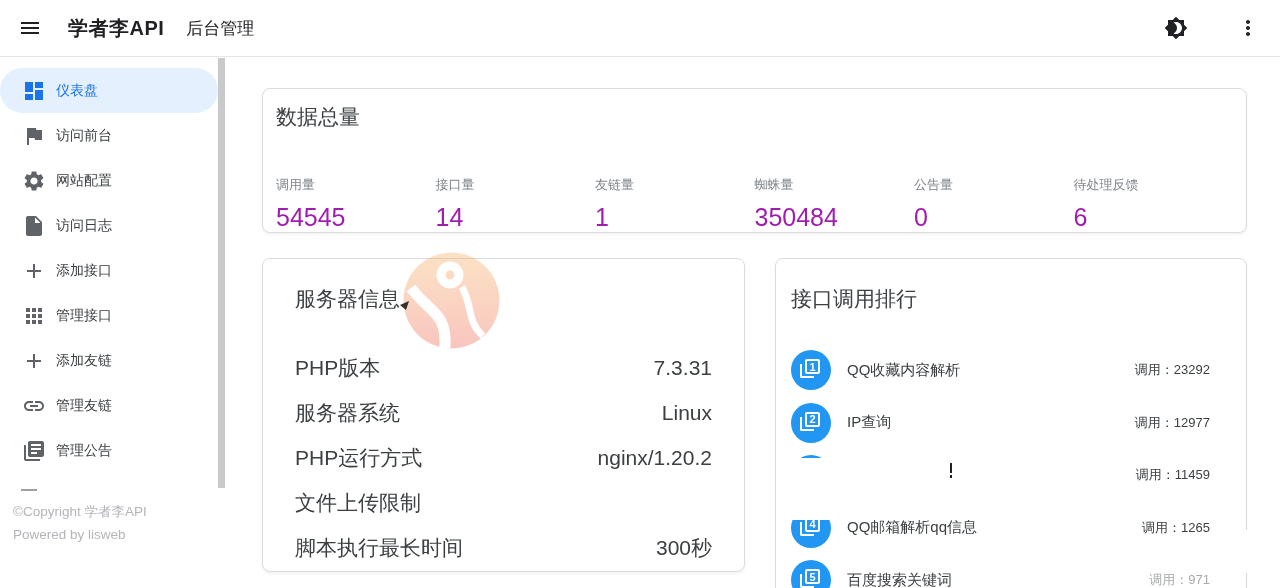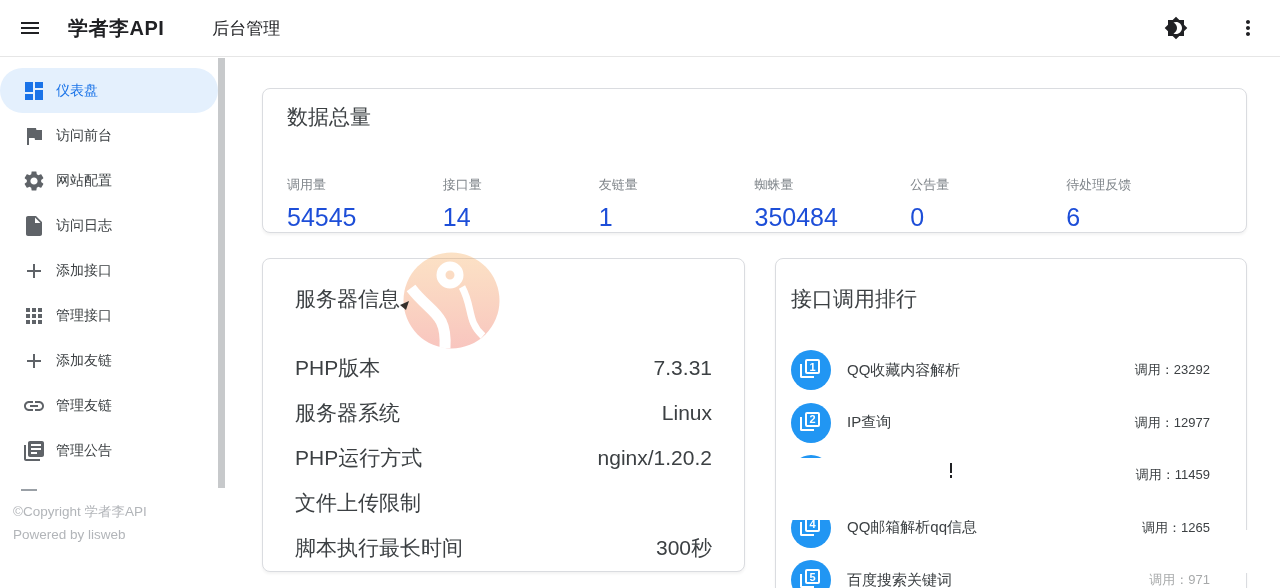--- a/index.html
+++ b/index.html
@@ -4,21 +4,21 @@
 <style>
   * { box-sizing: border-box; margin: 0; padding: 0; }
   html,body { width:1280px; height:588px; overflow:hidden; }
   body { font-family:"Liberation Sans", sans-serif; background:#fff; color:#202124; position:relative; }
 
   
   .topbar { position:absolute; left:0; top:0; width:1280px; height:57px; background:#fff;
             border-bottom:1px solid #e6e6e6; display:flex; align-items:center; z-index:10; }
   .hamburger { width:24px; height:24px; margin-left:18px; color:#202124; cursor:pointer; }
   .app-title { font-size:20px; font-weight:bold; color:#202124; margin-left:26px; letter-spacing:.5px; }
-  .nav-link  { font-size:17px; color:#202124; margin-left:48px; }
+  .nav-link  { font-size:17px; color:#202124; margin-left:22px; }
   .topbar-spacer { flex:1; }
   .tb-icon { width:24px; height:24px; color:#202124; cursor:pointer; }
   .tb-icon.brightness { margin-right:48px; }
   .tb-icon.more { margin-right:20px; }
 
   
   .sidebar { position:absolute; left:0; top:57px; width:225px; height:531px; background:#fff; z-index:5; }
   .menu { padding-top:11px; }
   .menu-item { height:45px; display:flex; align-items:center; cursor:pointer; margin-right:7px; }
   .menu-item .mi-icon { width:24px; height:24px; margin-left:22px; color:#5f6368; flex:none; }
@@ -29,25 +29,25 @@
   .menu-divider { width:16px; height:2px; background:#9aa0a6; margin:16px 0 0 21px; }
   .side-footer { margin:9px 0 0 13px; font-size:13.5px; line-height:23px; color:#b2b5b9; }
   .side-scroll-thumb { position:absolute; left:218px; top:1px; width:7px; height:430px; background:#c7c9cb; }
 
   
   .content { position:absolute; left:225px; top:57px; width:1055px; height:531px; background:#fff; }
   .card { position:absolute; background:#fff; border:1px solid #dadce0; border-radius:8px;
           box-shadow:0 2px 3px rgba(0,0,0,.05); }
   .card-title { font-size:21px; color:#3c4043; }
 
-  #card-overview { left:37px; top:31px; width:985px; height:145px; padding:14px 24px; }
+  #card-overview { left:37px; top:31px; width:985px; height:145px; padding:14px 13px; }
   .stats-row { display:flex; margin-top:45px; }
   .stat-col { flex:1; }
   .stat-label { font-size:13px; color:#80868b; }
-  .stat-value { font-size:25px; color:#1d4ed8; margin-top:9px; }
+  .stat-value { font-size:25px; color:#a21caf; margin-top:9px; }
 
   #card-server { left:37px; top:201px; width:483px; height:314px; padding:26px 32px 0; }
   .server-rows { margin-top:32px; }
   .server-row { height:45px; display:flex; align-items:center; justify-content:space-between;
                 font-size:21px; color:#3c4043; }
 
   #card-ranking { left:550px; top:201px; width:472px; height:420px; padding:26px 0 0; }
   #card-ranking .card-title { margin-left:15px; }
   .rank-list { margin-top:31px; }
   .rank-row { height:52.5px; display:flex; align-items:center; padding:0 36px 0 15px; }

